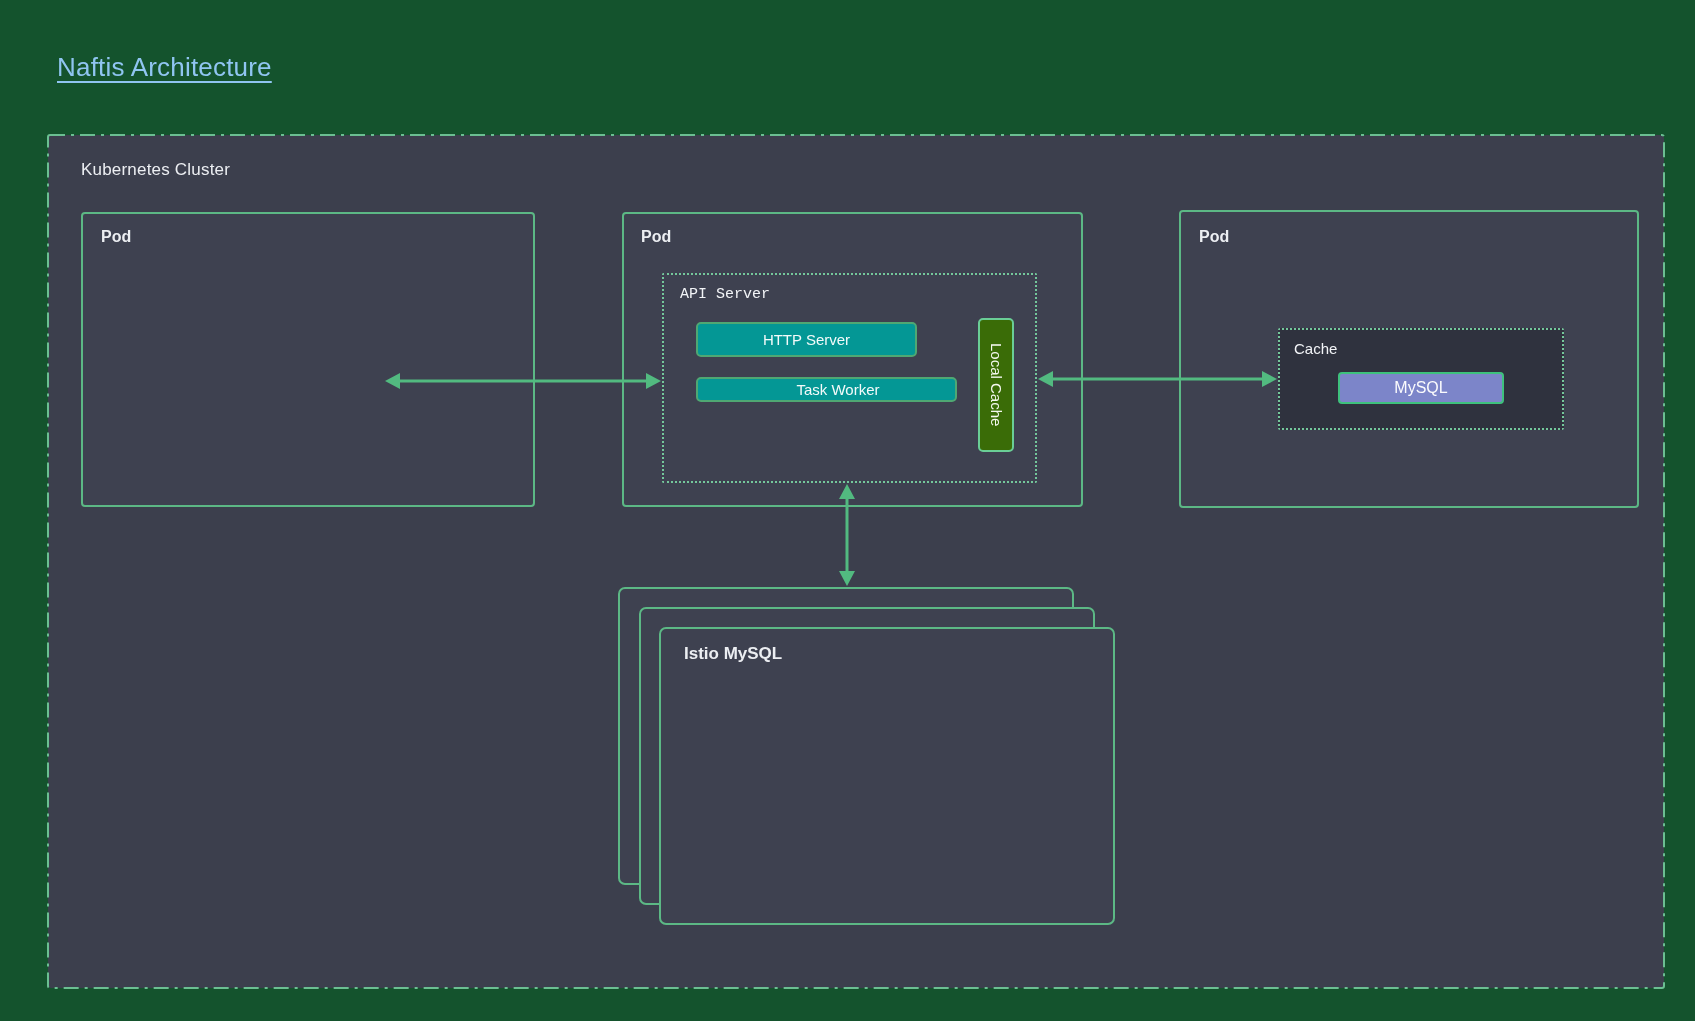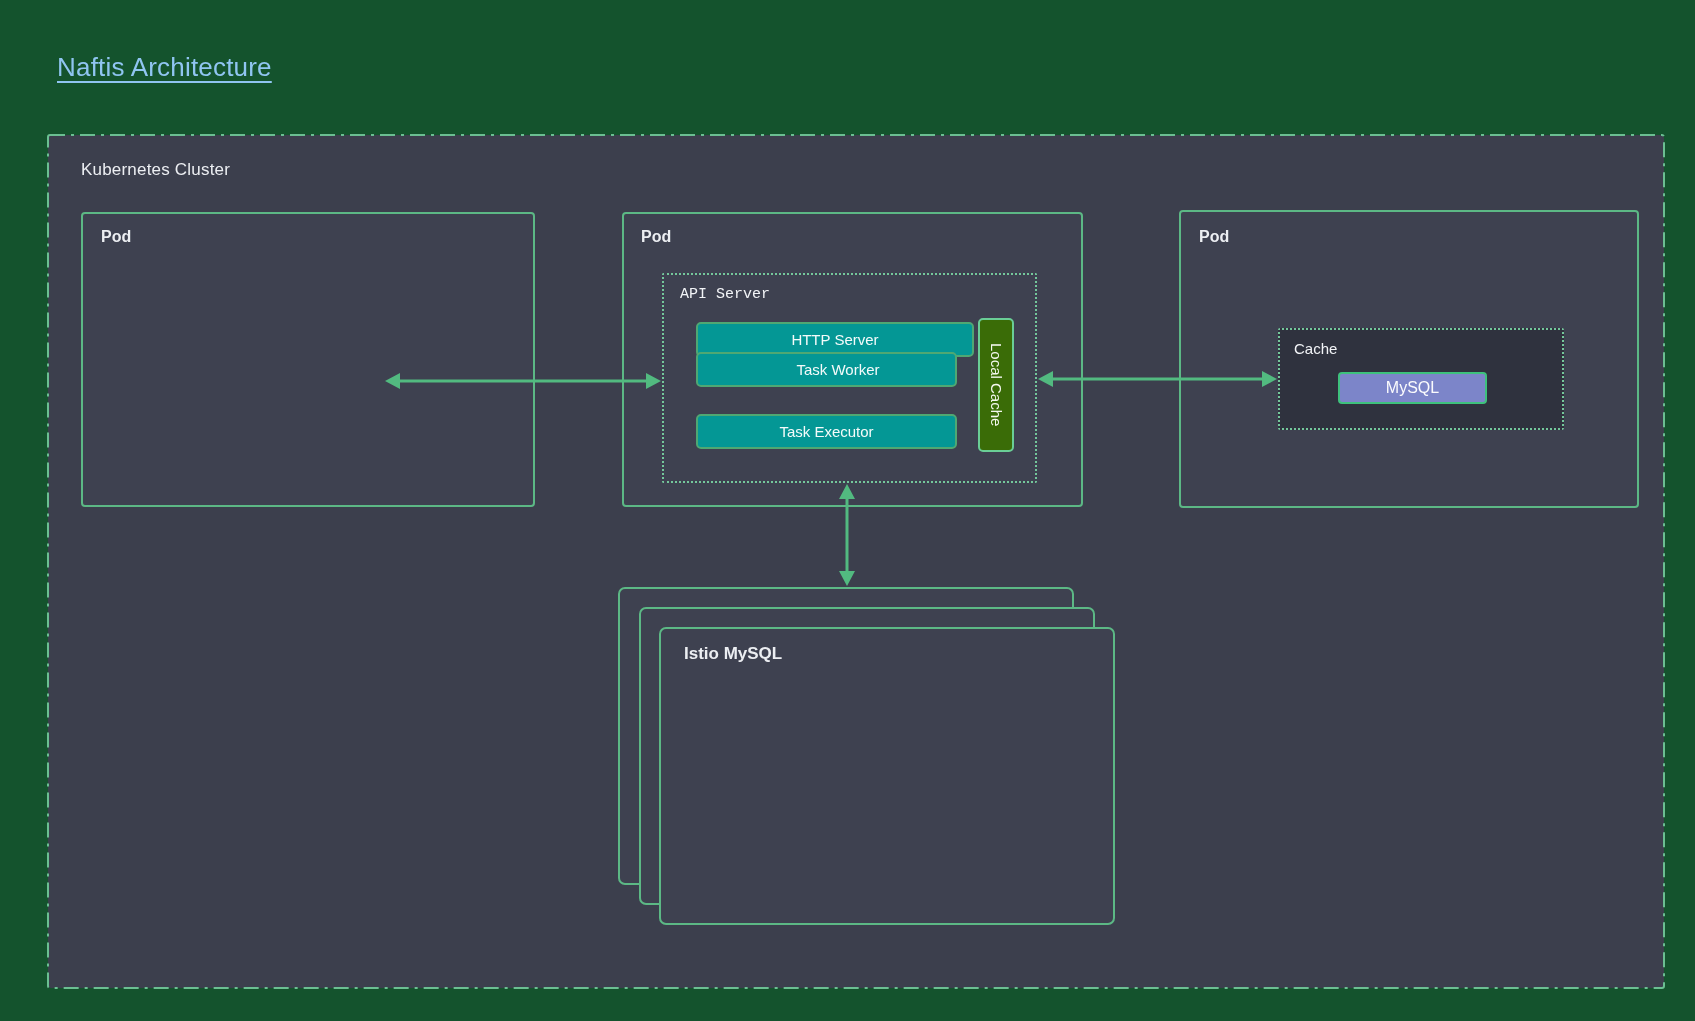--- a/index.html
+++ b/index.html
@@ -74,34 +74,33 @@
 
   <div class="pod abs" style="left:81px;top:212px;width:454px;height:295px;"></div>
   <div class="pod-label abs" style="left:101px;top:228px;">Pod</div>
 
   <div class="pod abs" style="left:622px;top:212px;width:461px;height:295px;"></div>
   <div class="pod-label abs" style="left:641px;top:228px;">Pod</div>
 
   <div class="dotted-box abs" style="left:662px;top:273px;width:375px;height:210px;"></div>
   <div class="inner-label abs" style="left:680px;top:286px;font-family:Liberation Mono, monospace;">API Server</div>
 
-  <div class="teal-btn abs" style="left:696px;top:322px;width:278px;height:35px;">HTTP Server</div>
-  <div class="teal-btn abs" style="left:696px;top:352px;width:261px;height:35px;padding-left:23px;">Task Worker</div>
-  <div class="teal-btn abs" style="left:696px;top:414px;width:261px;height:35px;">Task Executor</div>
+  <div class="teal-btn abs" style="left:696px;top:322px;width:221px;height:35px;">HTTP Server</div>
+  <div class="teal-btn abs" style="left:696px;top:377px;width:261px;height:25px;padding-left:23px;">Task Worker</div>
 
   <div class="local-cache abs" style="left:978px;top:318px;width:36px;height:134px;">
     <span class="local-cache-text">Local Cache</span>
   </div>
 
   <div class="pod abs" style="left:1179px;top:210px;width:460px;height:298px;"></div>
   <div class="pod-label abs" style="left:1199px;top:228px;">Pod</div>
 
   <div class="dotted-box storer abs" style="left:1278px;top:328px;width:286px;height:102px;"></div>
   <div class="inner-label abs" style="left:1294px;top:340px;">Cache</div>
-  <div class="mysql-btn abs" style="left:1338px;top:372px;width:149px;height:32px;">MySQL</div>
+  <div class="mysql-btn abs" style="left:1338px;top:372px;width:166px;height:32px;">MySQL</div>
 
   <div class="stack abs" style="left:618px;top:587px;width:456px;height:298px;"></div>
   <div class="stack abs" style="left:639px;top:607px;width:456px;height:298px;"></div>
   <div class="stack abs" style="left:659px;top:627px;width:456px;height:298px;"></div>
   <div class="istio-label abs" style="left:684px;top:644px;">Istio MySQL</div>
 
   <svg class="overlay" width="1695" height="1021" viewBox="0 0 1695 1021">
 
     <rect x="48" y="135" width="1616" height="853" rx="2" fill="none" stroke="#6bbf92" stroke-width="2" stroke-dasharray="15 6 3 6"></rect>
 

